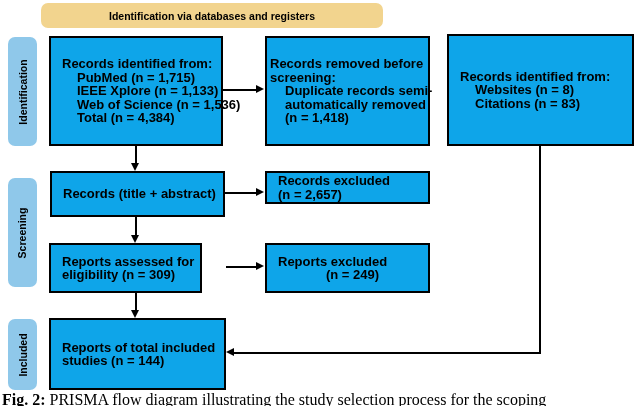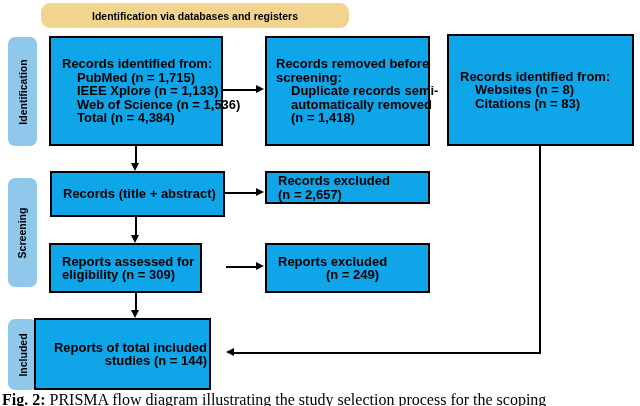--- a/index.html
+++ b/index.html
@@ -11,47 +11,47 @@
   html,body{background:#ffffff;}
   .canvas{
     position:relative;width:640px;height:406px;background:#ffffff;
     overflow:hidden;font-family:"Liberation Sans","DejaVu Sans",sans-serif;
   }
   .hdr{
     position:absolute;background:var(--header-fill);border-radius:7px;
     font-size:10.5px;font-weight:bold;color:#000;
     display:flex;align-items:center;justify-content:center;text-align:center;
   }
-  #hdr1{left:41px;top:3px;width:308px;height:25px;border-radius:9px;}
+  #hdr1{left:41px;top:3px;width:342px;height:25px;}
   #hdr2{left:447px;top:3px;width:188px;height:24px;}
   .stage{
     position:absolute;background:var(--stage-fill);border-radius:7px;
     display:flex;align-items:center;justify-content:center;width:29px;
   }
   #stage-identification{left:8px;top:37px;height:109px;}
   #stage-screening{left:8px;top:178px;height:109px;}
   #stage-included{left:8px;top:319px;height:71px;}
   .vtext{
     transform:rotate(-90deg);white-space:nowrap;
     font-size:10.5px;font-weight:bold;color:#000;
   }
   .fbox{
     position:absolute;background:#0ea5e9;border:2px solid var(--line-color);
     display:flex;flex-direction:column;justify-content:center;
     font-size:13px;font-weight:bold;line-height:13.5px;color:#000;
     padding-left:11px;padding-right:2px;
   }
   #box1{left:49px;top:36px;width:174px;height:110px;}
-  #box2{left:265px;top:36px;width:165px;height:110px;padding-left:9px;}
+  #box2{left:265px;top:36px;width:165px;height:110px;padding-left:3px;}
   #box3{left:447px;top:34px;width:187px;height:112px;}
   #box4{left:50px;top:171px;width:175px;height:46px;}
   #box5{left:265px;top:171px;width:165px;height:33px;}
   #box6{left:49px;top:243px;width:153px;height:50px;}
   #box7{left:265px;top:243px;width:165px;height:50px;}
-  #box8{left:34px;top:318px;width:177px;height:72px;align-items:flex-end;}
+  #box8{left:49px;top:318px;width:177px;height:72px;}
   .ln{display:block;white-space:nowrap;}
   .ind{margin-left:15px;}
   .ind2{margin-left:1px;text-align:center;}
   .hline{position:absolute;height:2px;background:var(--line-color);}
   .vline{position:absolute;width:2px;background:var(--line-color);}
   .head-right{position:absolute;width:0;height:0;
     border-top:4.5px solid transparent;border-bottom:4.5px solid transparent;
     border-left:8px solid var(--line-color);}
   .head-left{position:absolute;width:0;height:0;
     border-top:4.5px solid transparent;border-bottom:4.5px solid transparent;

